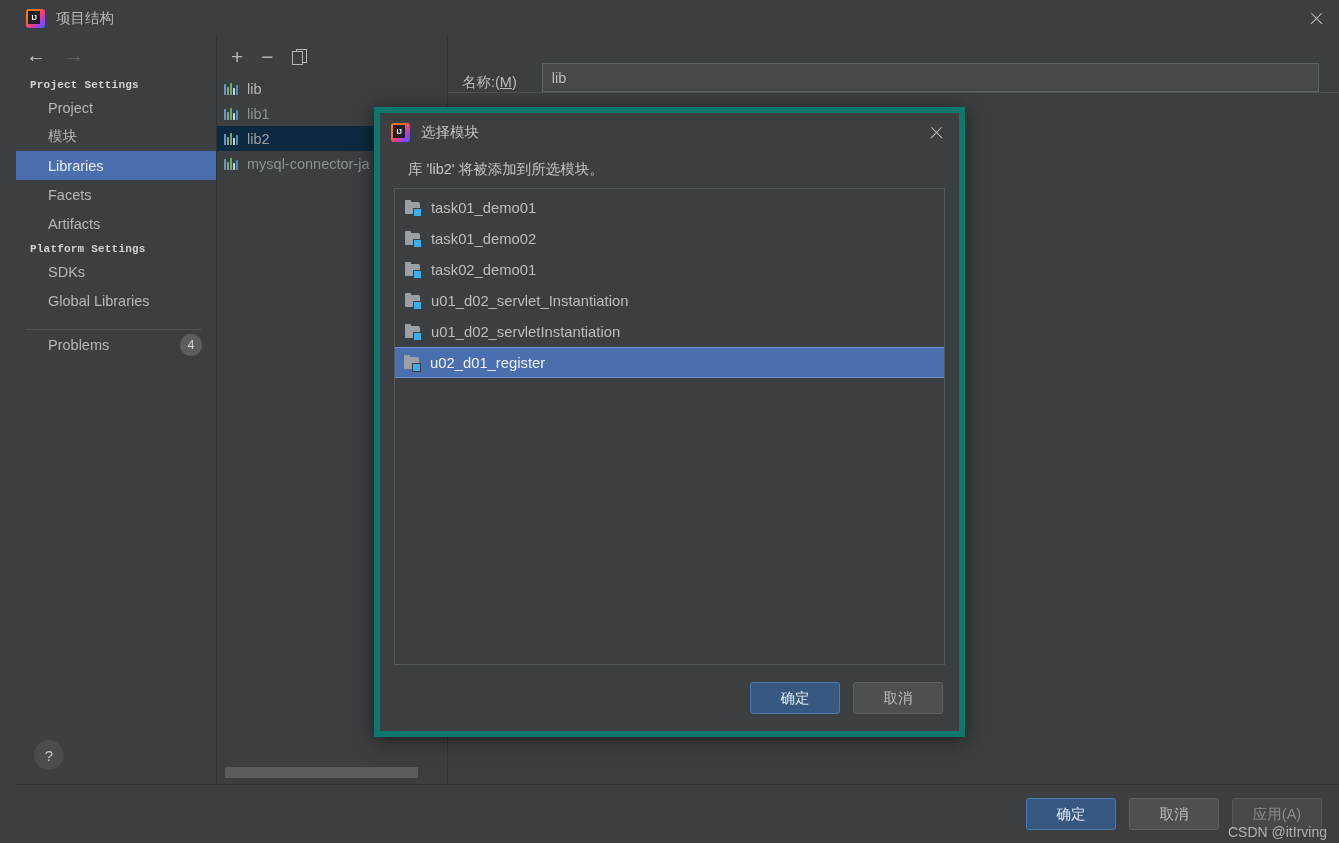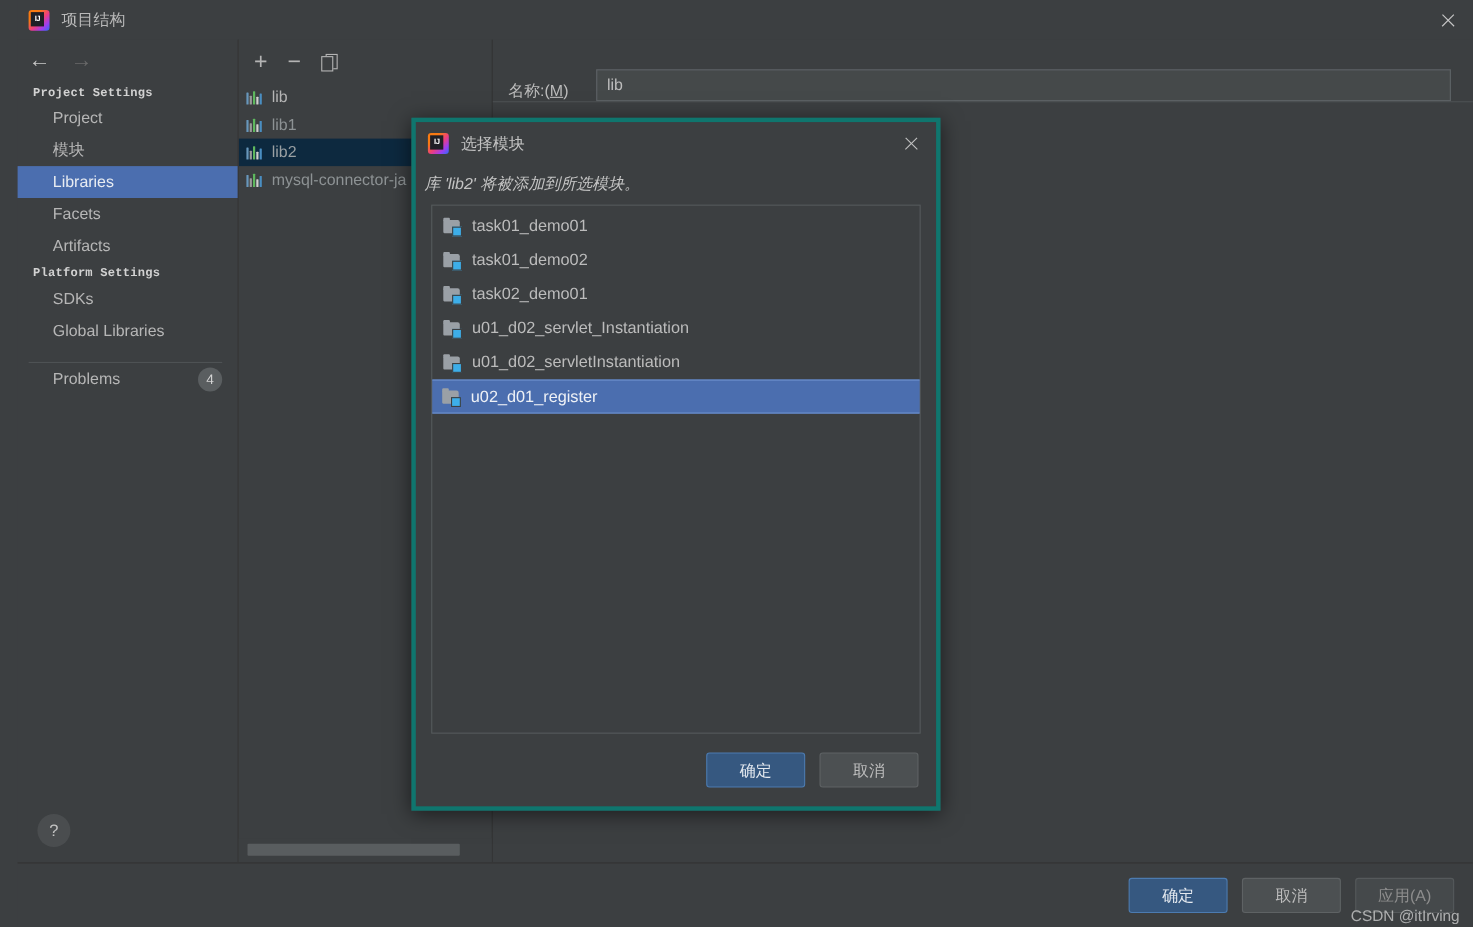--- a/index.html
+++ b/index.html
@@ -285,23 +285,23 @@
     color: #d8d8d8;
     opacity: .72;
     pointer-events: none;
     font-family: "Liberation Sans", sans-serif;
   }
 
   
   #modal {
     position: absolute;
     left: 374px; top: 107px;
-    width: 481px; height: 630px;
-    background: #3c3f41;
-    border: 4px solid #0f766e;
+    width: 591px; height: 630px;
+    background: #3c3f41;
+    border: 6px solid #0f766e;
     box-shadow: 0 3px 18px rgba(0,0,0,.55);
     display: flex; flex-direction: column;
     box-sizing: border-box;
   }
   #modal-title {
     height: 39px; min-height: 39px;
     display: flex; align-items: center;
     padding-left: 11px;
     position: relative;
   }
@@ -310,24 +310,23 @@
     font-size: 14.5px;
     color: #c2c2c2;
   }
   .modal-close {
     position: absolute; right: 0; top: 0;
     width: 46px; height: 39px;
     display:flex; align-items:center; justify-content:center;
     color: #c2c2c2; cursor: pointer;
   }
   #modal-msg {
-    padding: 8px 0 9px 8px;
+    padding: 8px 0 9px 28px;
     font-size: 14.5px;
     color: #c4c4c4;
-    font-style: italic;
   }
   #modal-list {
     margin: 0 14px;
     flex: 1;
     background: #3c3f41;
     border: 1px solid #555a5c;
     overflow: hidden;
     padding-top: 3px;
     box-sizing: border-box;
   }

